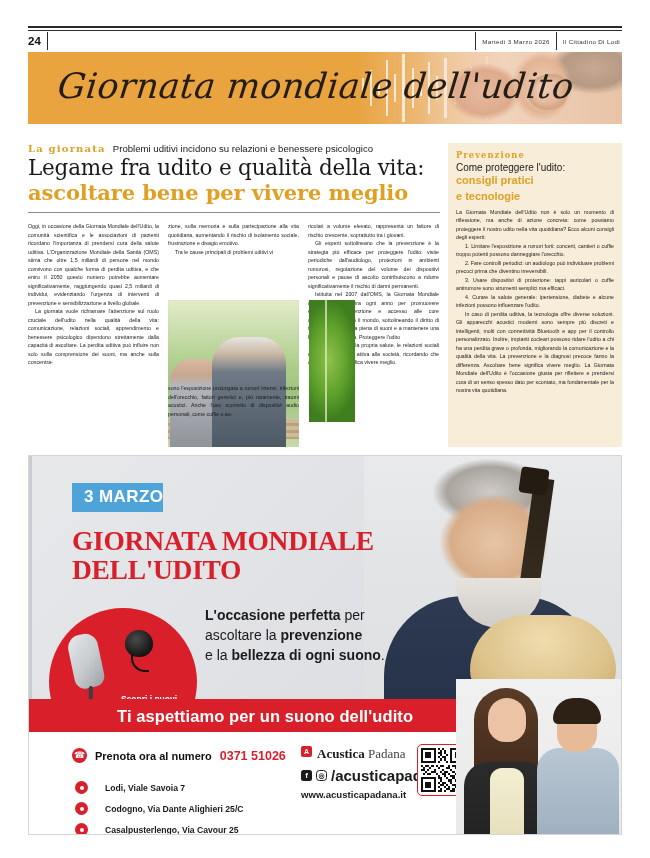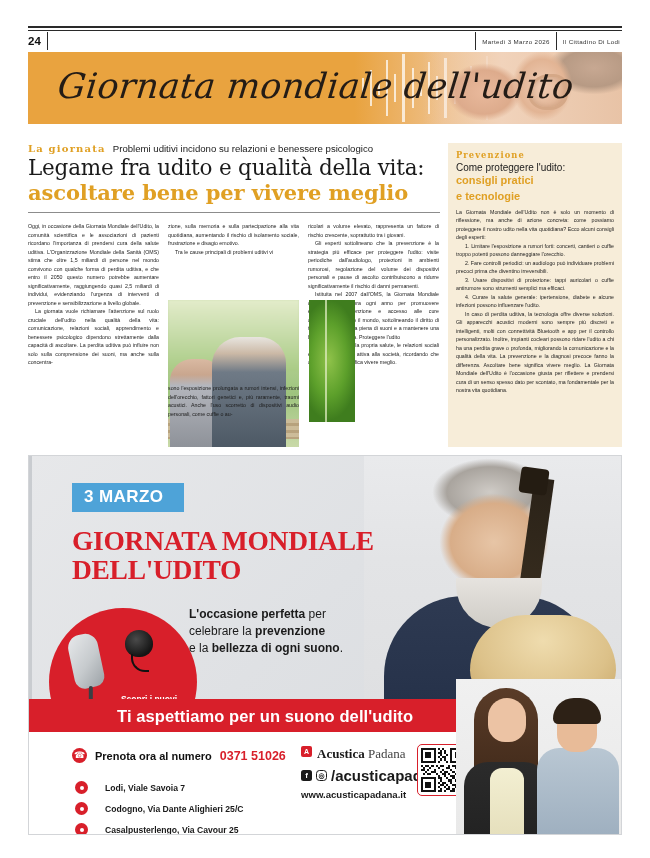--- a/index.html
+++ b/index.html
@@ -176,21 +176,21 @@
     position:absolute; left:28px; top:455px; width:594px; height:380px;
     background:linear-gradient(135deg,#e7e8ea 0%, #dfe1e4 45%, #d7dade 100%);
     overflow:hidden;
     border:1px solid #d3d5d8;
   }
   .ad-leftbar { position:absolute; left:0; top:0; bottom:0; width:3px; background:#c9ccd0; }
 
   .ad-datebadge {
     position:absolute; left:43px; top:27px;
     background:#4ea3d8; color:#fff; font-weight:bold;
-    font-size:17px; padding:4px 21px 5px 12px; letter-spacing:.4px;
+    font-size:17px; padding:4px 0 5px 12px; letter-spacing:.4px;
   }
   .ad-title {
     position:absolute; left:43px; top:70px; width:330px;
     color:#d81f2a; font-weight:bold; font-size:27.5px; line-height:1.06;
     font-family:"Liberation Serif", serif; letter-spacing:-.3px;
   }
 
   .ad-photo-man {
     position:absolute; left:335px; top:0; width:259px; height:245px;
     background:
@@ -246,22 +246,22 @@
     content:""; position:absolute; left:6px; top:24px; width:16px; height:16px;
     border-left:2px solid #111; border-bottom:2px solid #111;
     border-radius:0 0 0 14px;
   }
   .ad-ha-label {
     position:absolute; left:58px; top:86px; width:84px;
     color:#fff; font-weight:bold; font-size:8.5px; line-height:1.25;
     text-align:center;
   }
   .ad-claim-box {
-    position:absolute; left:160px; top:150px; width:180px;
-    font-size:12px; line-height:1.42; color:#1b1b1b;
+    position:absolute; left:176px; top:150px; width:180px;
+    font-size:14px; line-height:1.42; color:#1b1b1b;
   }
   .ad-claim-box b { font-weight:bold; }
 
   .ad-redbar {
     position:absolute; left:0; right:0; top:243px; height:33px;
     background:#d81f2a;
     display:flex; align-items:center;
   }
   .ad-redbar span {
     color:#fff; font-weight:bold; font-size:16.5px; padding-left:44px;
@@ -499,21 +499,21 @@
         <div>Scopri i nuovi</div>
         <div>apperecchi</div>
       </div>
     </div>
 
     <div class="ad-claim-box">
       <div>
         <b>L'occasione perfetta</b><span> per</span>
       </div>
       <div>
-        <span>celebrare la </span><b>prevenzione</b>
+        <span>ascoltare la </span><b>prevenzione</b>
       </div>
       <div>
         <span>e la </span><b>bellezza di ogni suono</b><span>.</span>
       </div>
     </div>
 
     <div class="ad-redbar">
       <span><span>Ti aspettiamo per un suono dell'udito </span><span class="strong">GRATUITO</span></span>
     </div>
 

